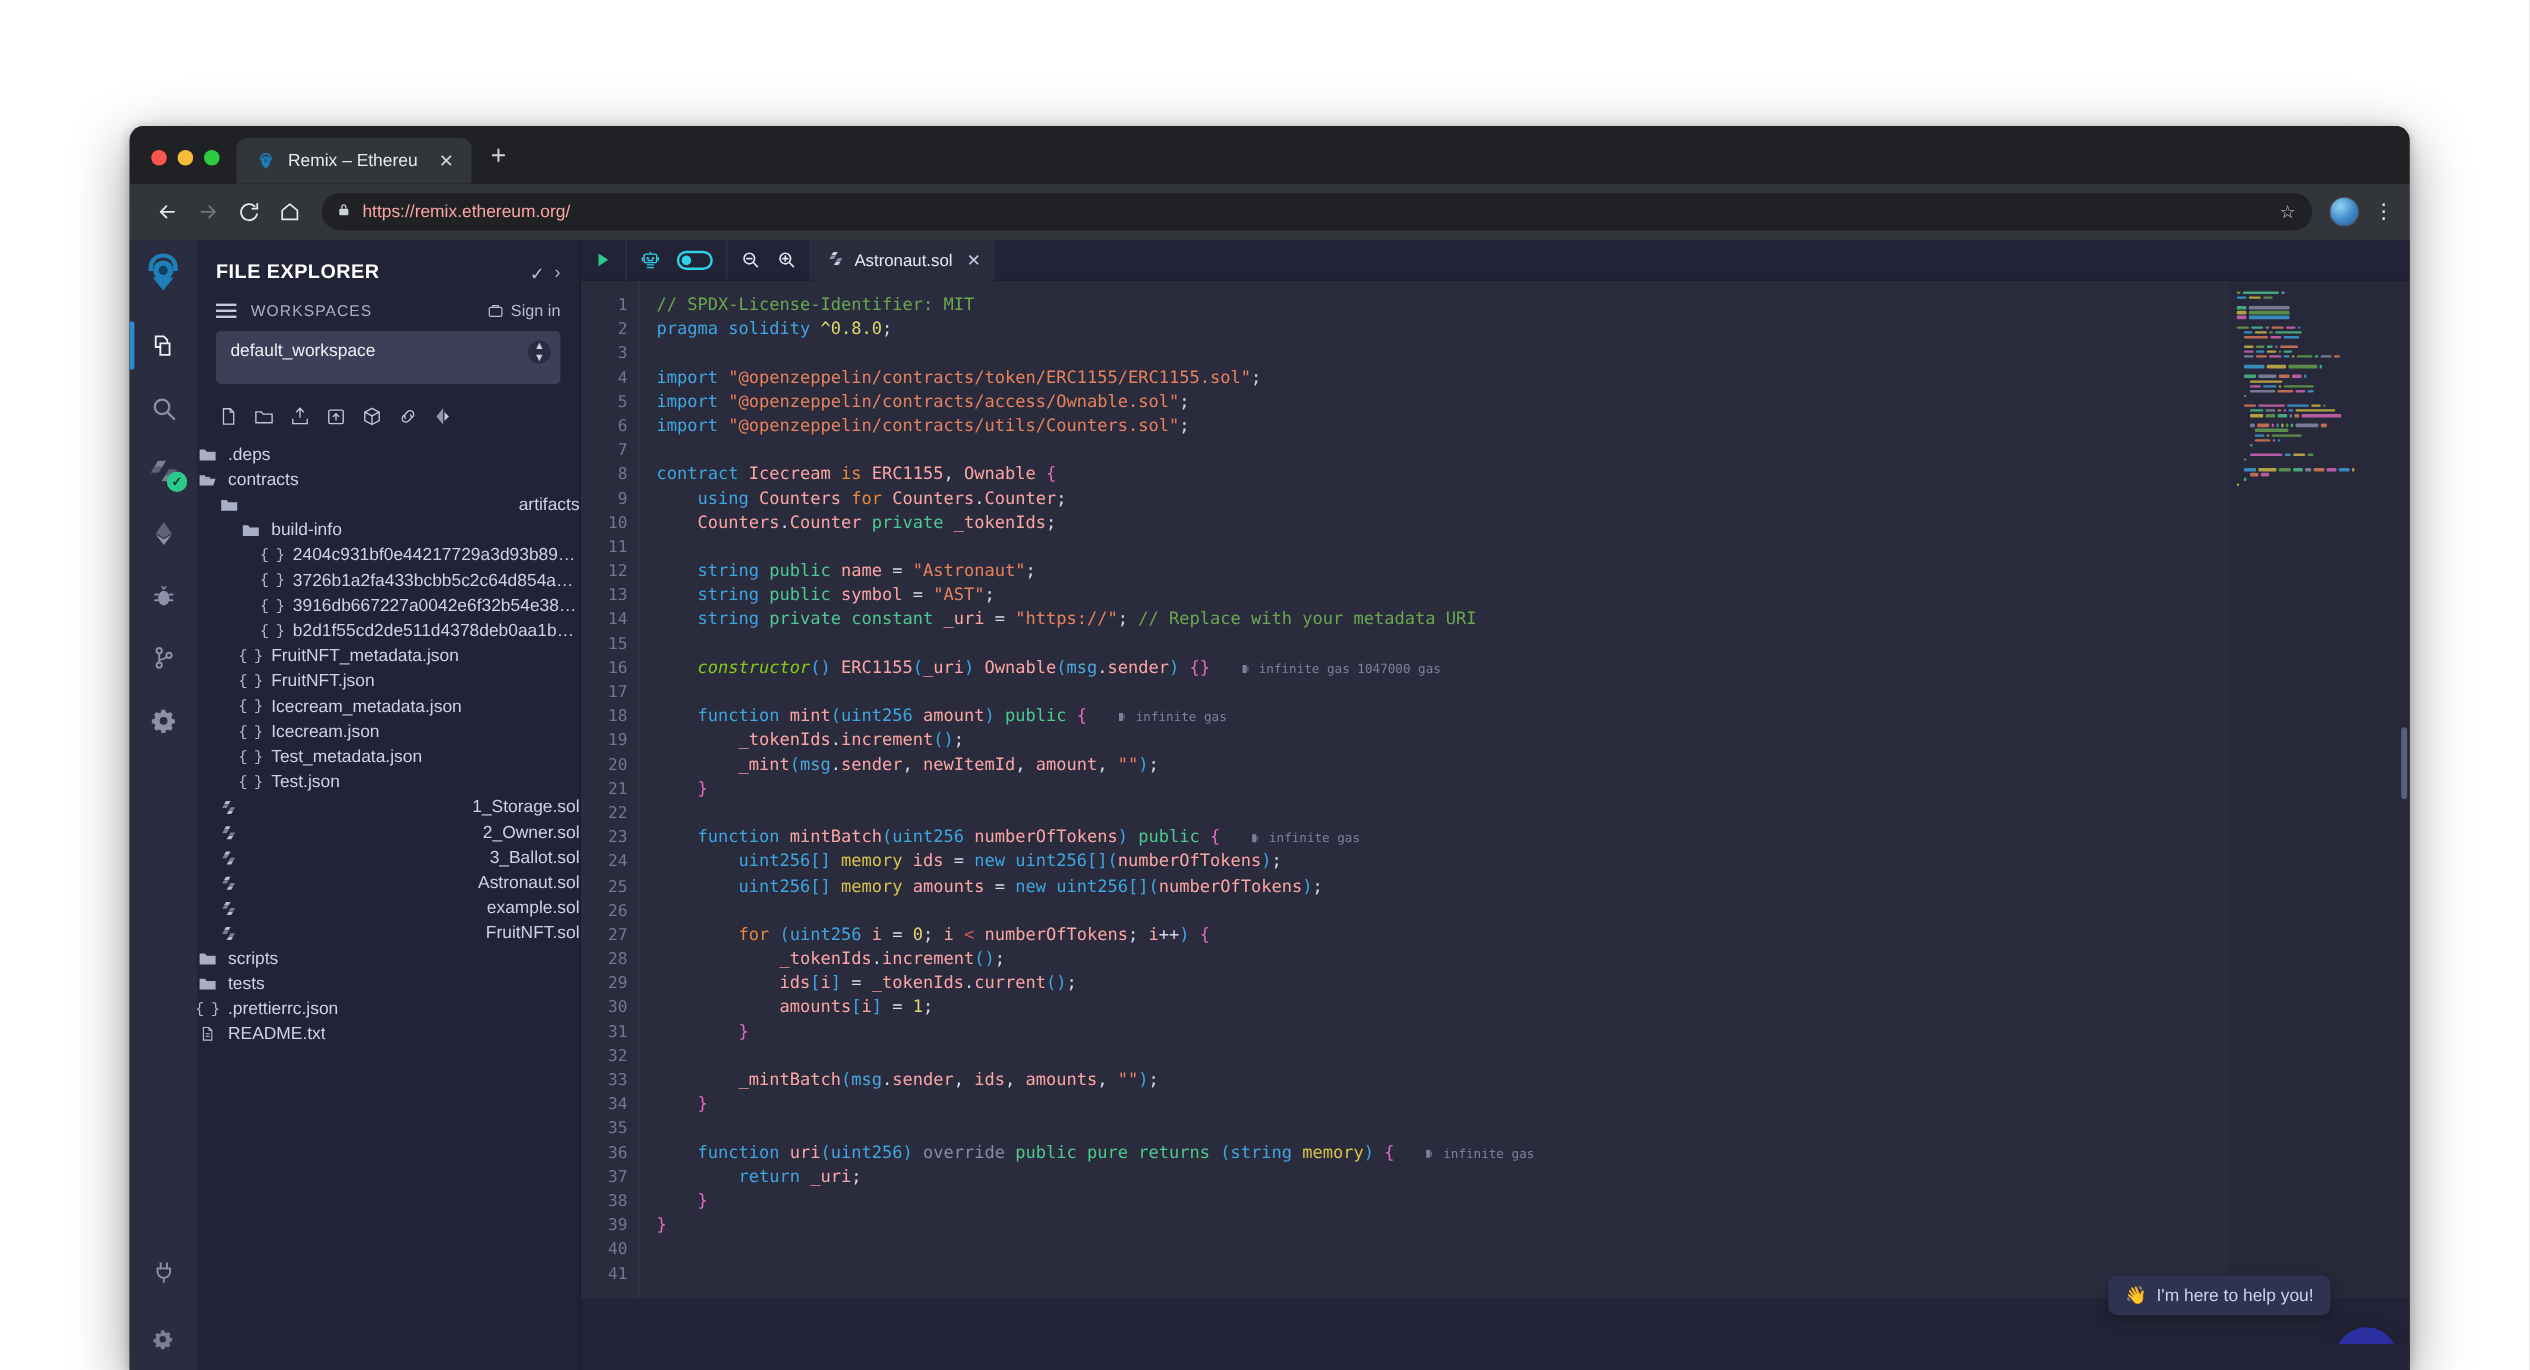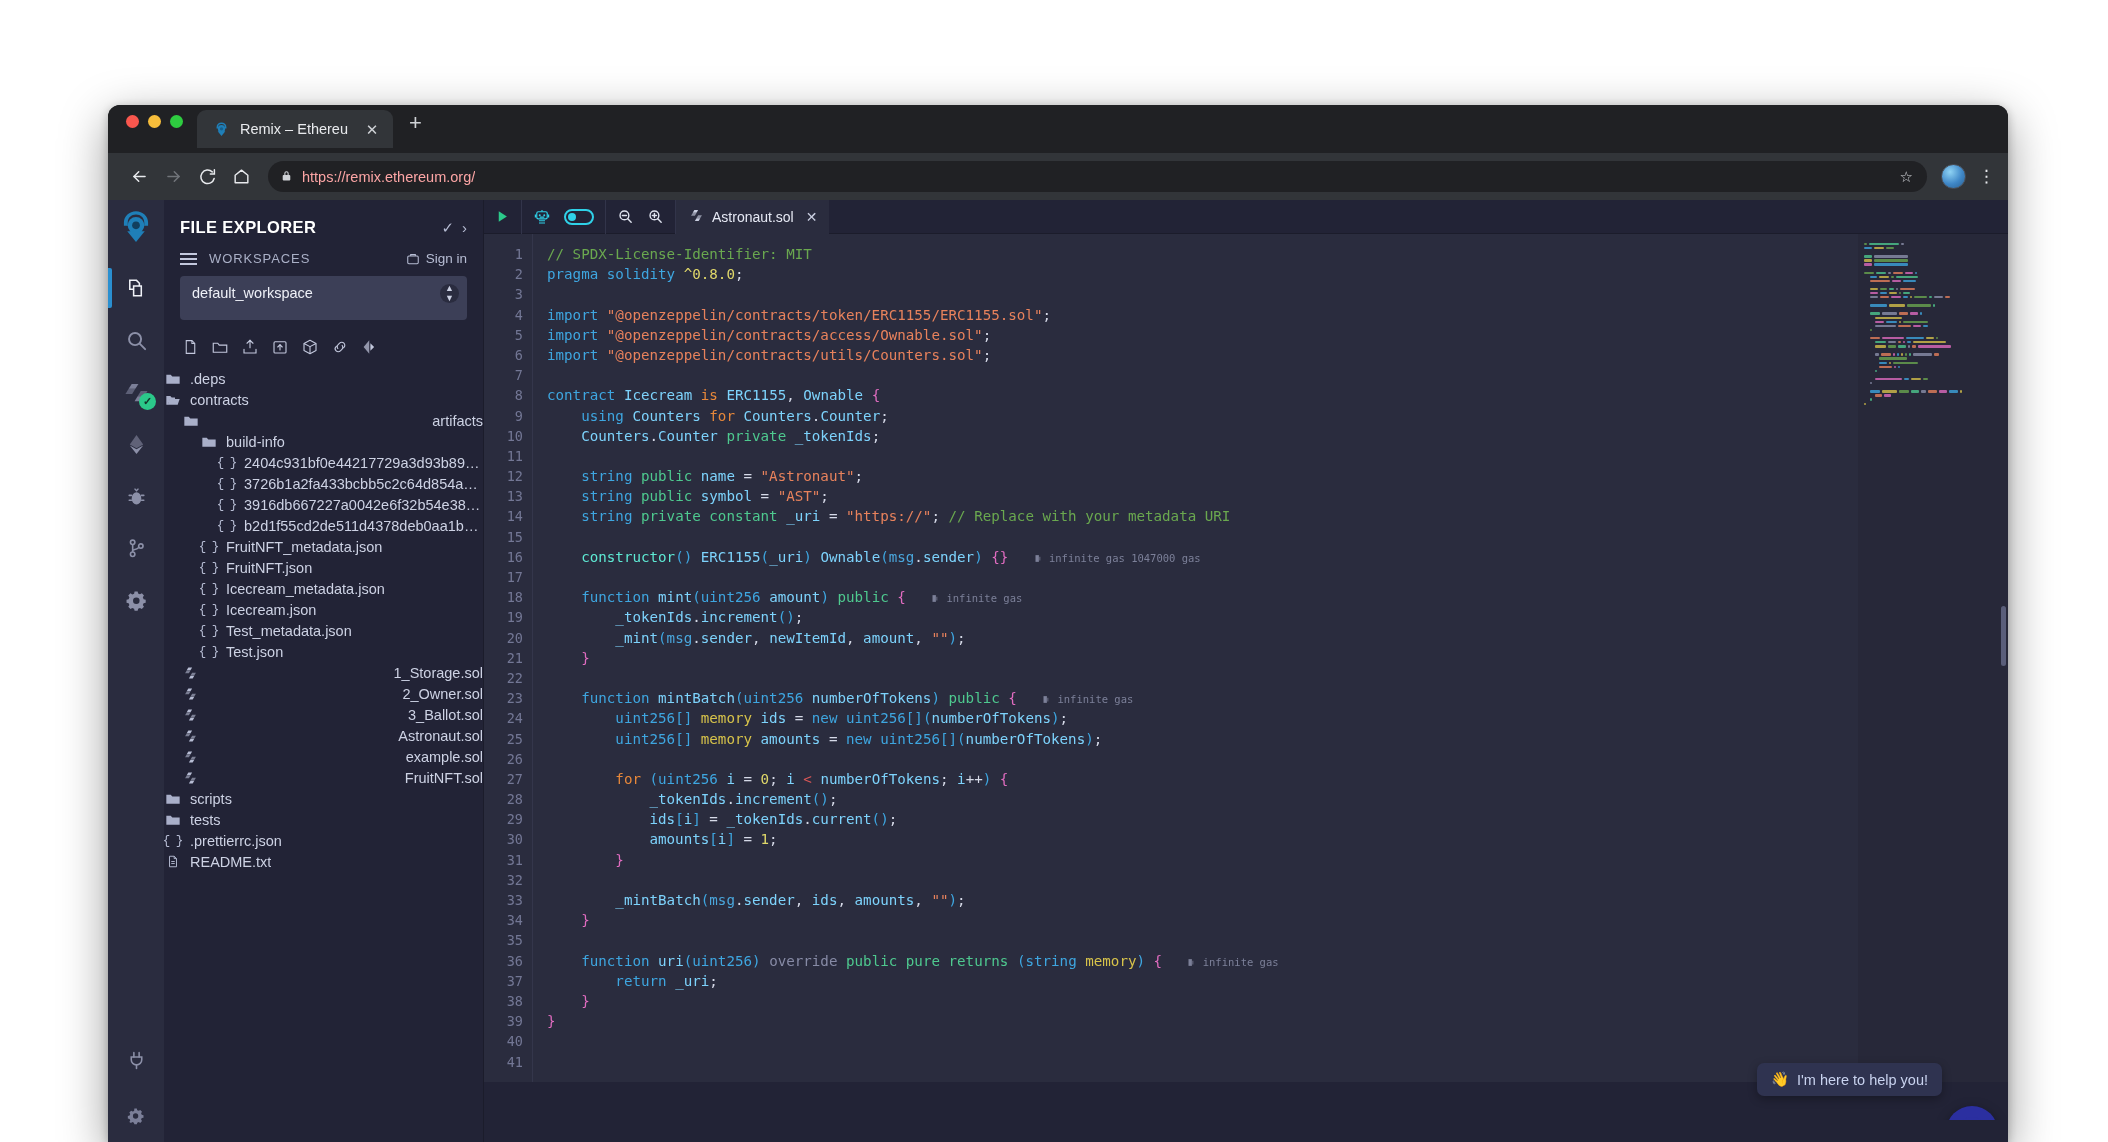--- a/index.html
+++ b/index.html
@@ -20,21 +20,21 @@
     border-radius: 12px 12px 0 0;
     overflow: hidden;
     box-shadow: 0 14px 48px rgba(0,0,0,0.40), 0 2px 10px rgba(0,0,0,0.24);
   }
   
   .tabstrip {
     position: relative;
     height: 48px;
     background: #202124;
     display: flex;
-    align-items: center;
+    align-items: flex-end;
   }
   .traffic {
     display: flex; align-items: center; gap: 9px;
     padding: 0 14px 15px 18px;
   }
   .dot { width: 13px; height: 13px; border-radius: 50%; }
   .dot.red { background: #f9574e; }
   .dot.yellow { background: #f6bd3b; }
   .dot.green { background: #2ecc40; }
   .btab {
@@ -284,25 +284,25 @@
     background: #2a2c3e;
   }
   
   .t-cmt { color: #6aa84f; }
   .t-kw  { color: #3ea6e0; }
   .t-kw2 { color: #e8883a; }
   .t-vis { color: #4ec98f; }
   .t-str { color: #e8825c; }
   .t-num { color: #e0d86a; }
   .t-brace { color: #e06cc0; }
-  .t-pink { color: #5eead4; }
+  .t-pink { color: #84cc16; font-style: italic; }
   .t-mem { color: #d7c34a; }
   .t-op  { color: #d95757; }
   .t-gray { color: #878ba6; }
-  .t-id { color: #7dd3fc; }
+  .t-id { color: #fca5a5; }
   .t-msg { color: #4aa7dd; }
   .t-ret { color: #4ec98f; }
   .gas {
     font-family: "DejaVu Sans Mono", monospace;
     font-size: 10.5px; color: #7c8099;
   }
   
   .minimap {
     position: absolute; right: 0; top: 0;
     width: 150px; height: 100%;

